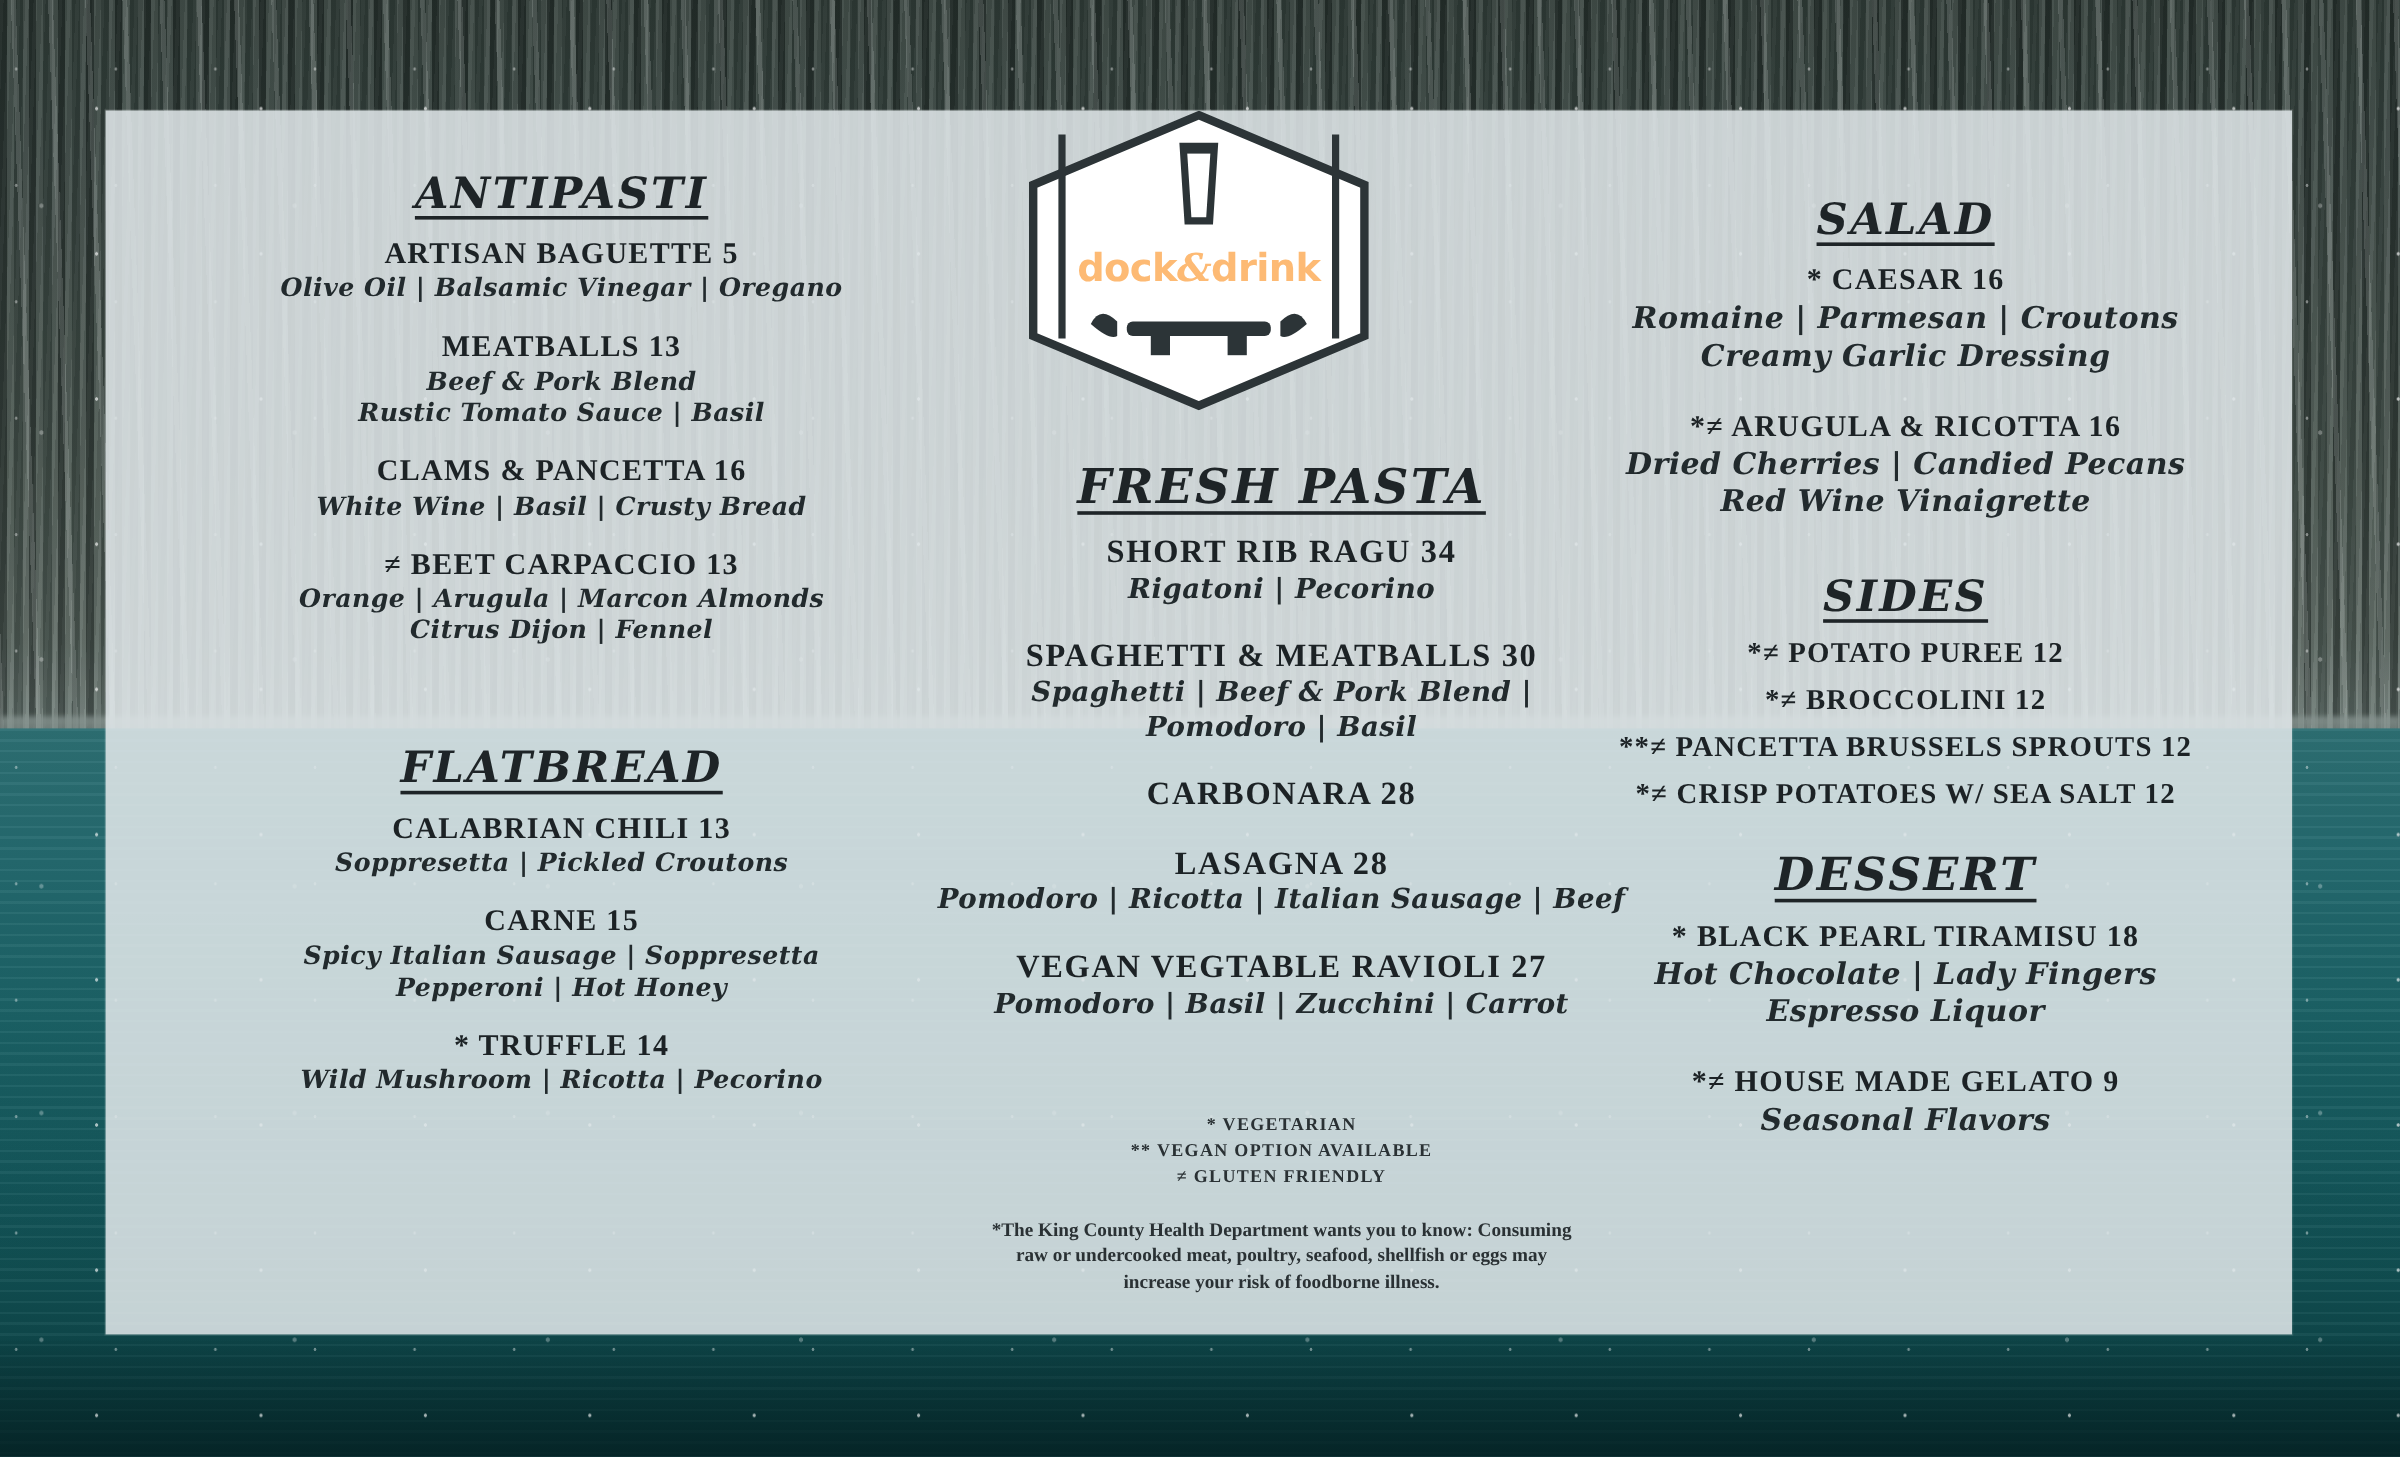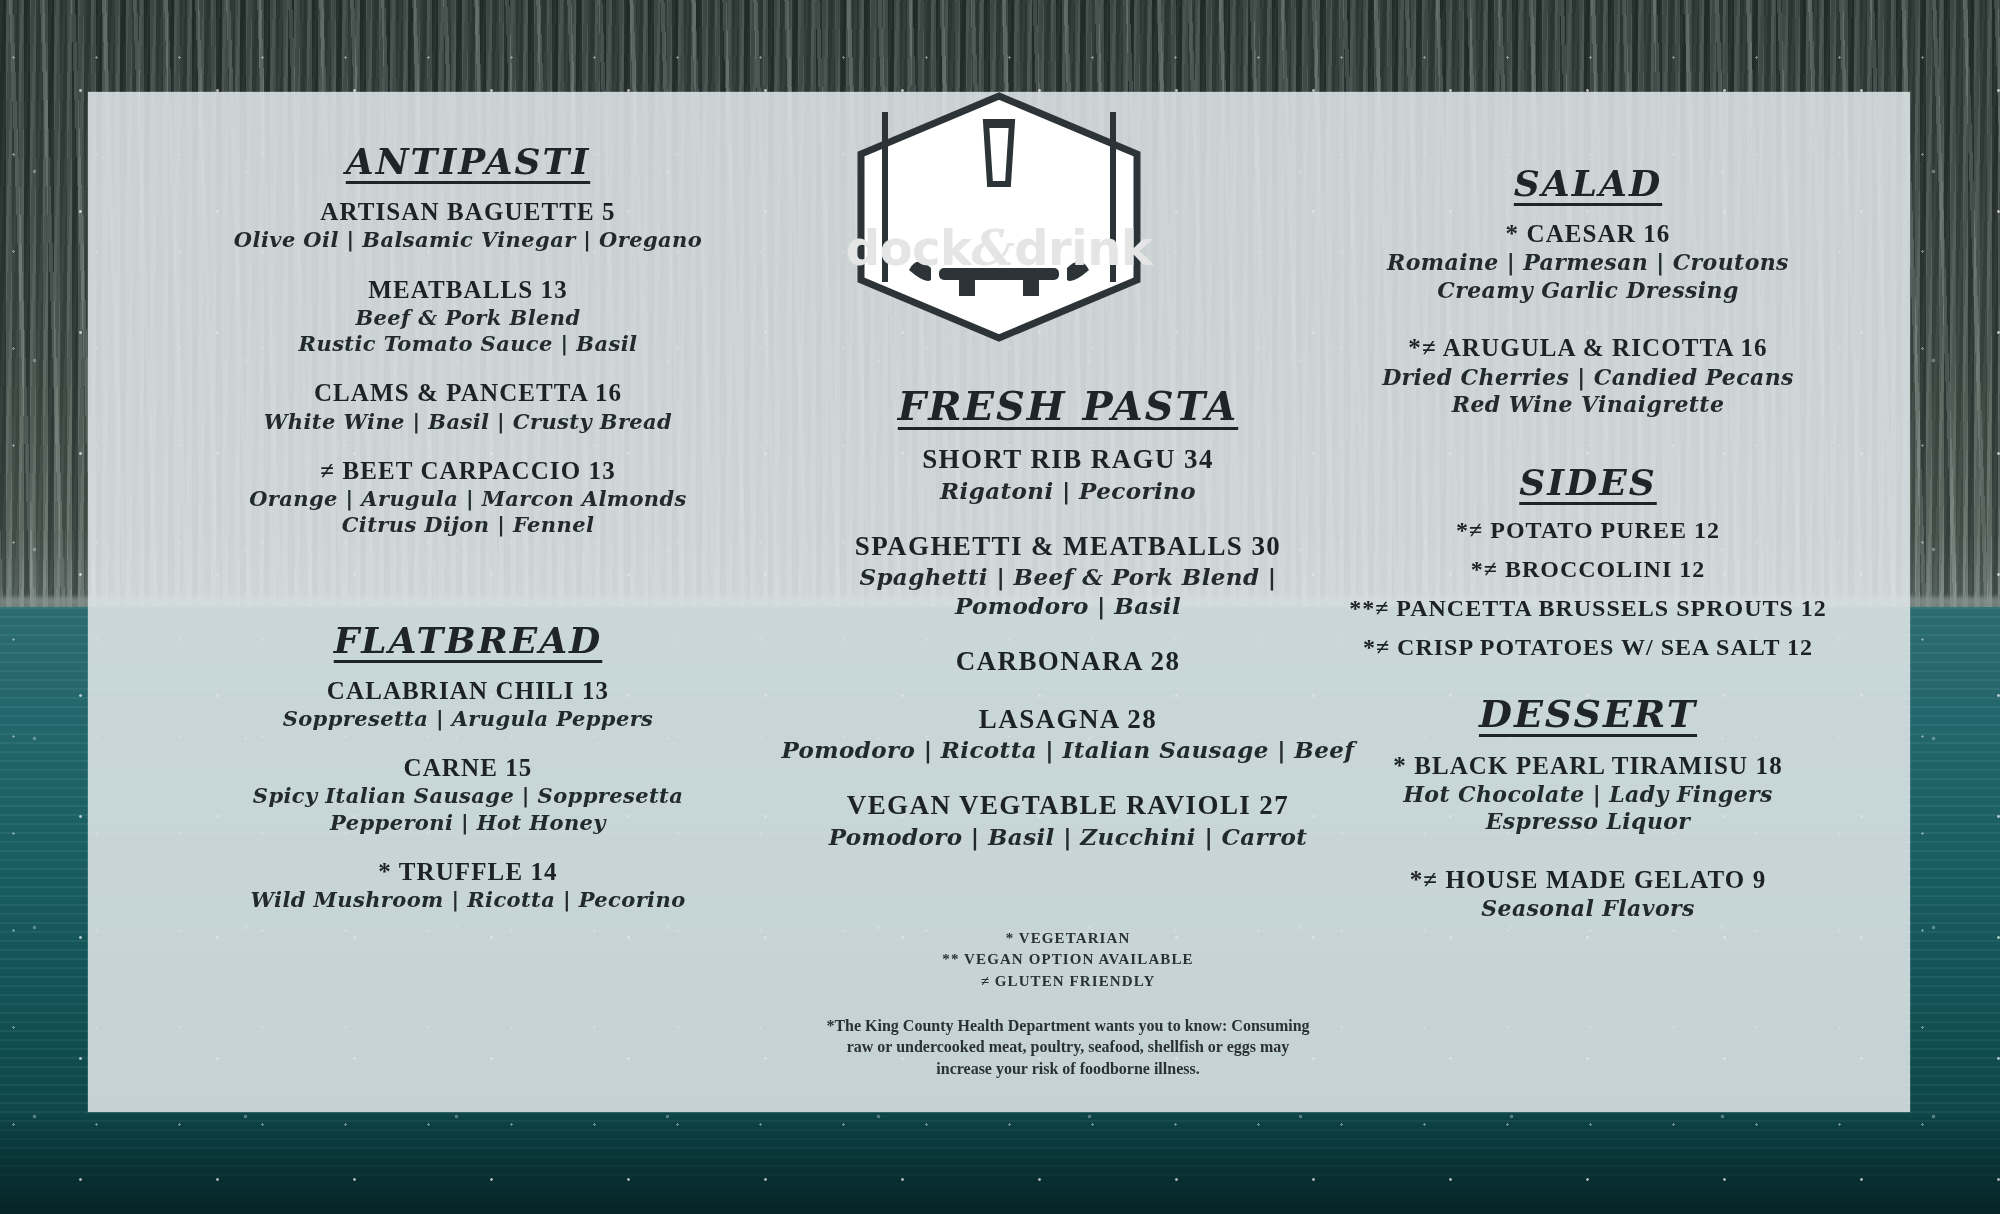--- a/index.html
+++ b/index.html
@@ -111,28 +111,28 @@
   }
   .hex {
     position: absolute;
     left: 50%;
     top: 0;
     transform: translateX(-50%);
   }
   .logo-text {
     position: absolute;
     left: 0;
-    top: 128px;
+    top: 112px;
     width: 100%;
     text-align: center;
     font-family: "DejaVu Sans", sans-serif;
     font-weight: 700;
-    font-size: 48px;
+    font-size: 32px;
     letter-spacing: -0.5px;
-    color: #e5e5e5;
+    color: #fdba74;
   }
   .logo-amp {
     font-family: "DejaVu Serif", serif;
     font-style: italic;
     font-weight: 700;
   }
 
   
   .cols {
     position: absolute;
@@ -179,21 +179,21 @@
     color: #222a2d;
     line-height: 1.25;
   }
 
   
   .col-mid .item-name { font-size: 27px; letter-spacing: 1.4px; }
   .col-mid .item-desc { font-size: 23px; }
   .col-mid .item { margin-bottom: 24px; }
 
   .col-right .item-name { font-size: 25px; }
-  .col-right .item-desc { font-size: 22px; }
+  .col-right .item-desc { font-size: 25px; }
 
   .sides-line {
     font-family: "Liberation Serif", serif;
     font-weight: 700;
     font-size: 24px;
     letter-spacing: 1px;
     color: #1c2225;
     margin-bottom: 12px;
     white-space: nowrap;
   }
@@ -290,21 +290,21 @@
       </div>
 
       <div style="height:60px;"></div>
 
       <div>
         <h2 class="section-title">FLATBREAD</h2>
 
 
         <div class="item">
           <div class="item-name">CALABRIAN CHILI 13</div>
-          <div class="item-desc">Soppresetta | Arugula Peppers</div>
+          <div class="item-desc">Soppresetta | Pickled Croutons</div>
         </div>
 
         <div class="item">
           <div class="item-name">CARNE 15</div>
           <div class="item-desc">Spicy Italian Sausage | Soppresetta</div>
           <div class="item-desc">Pepperoni | Hot Honey</div>
         </div>
 
         <div class="item">
           <div class="item-name">* TRUFFLE 14</div>

